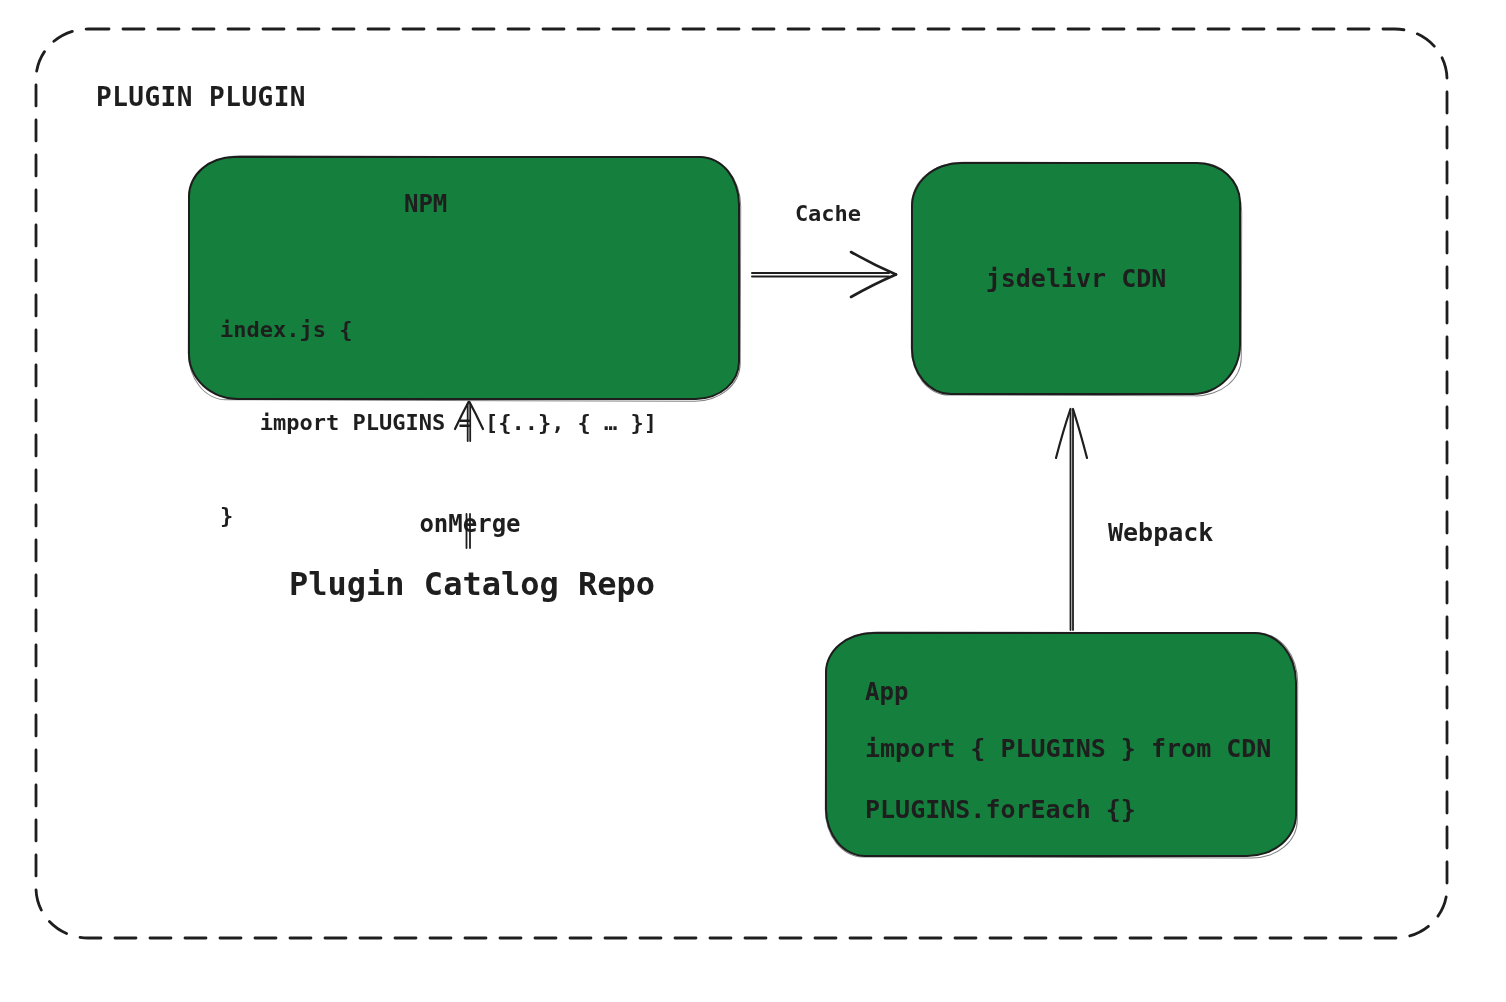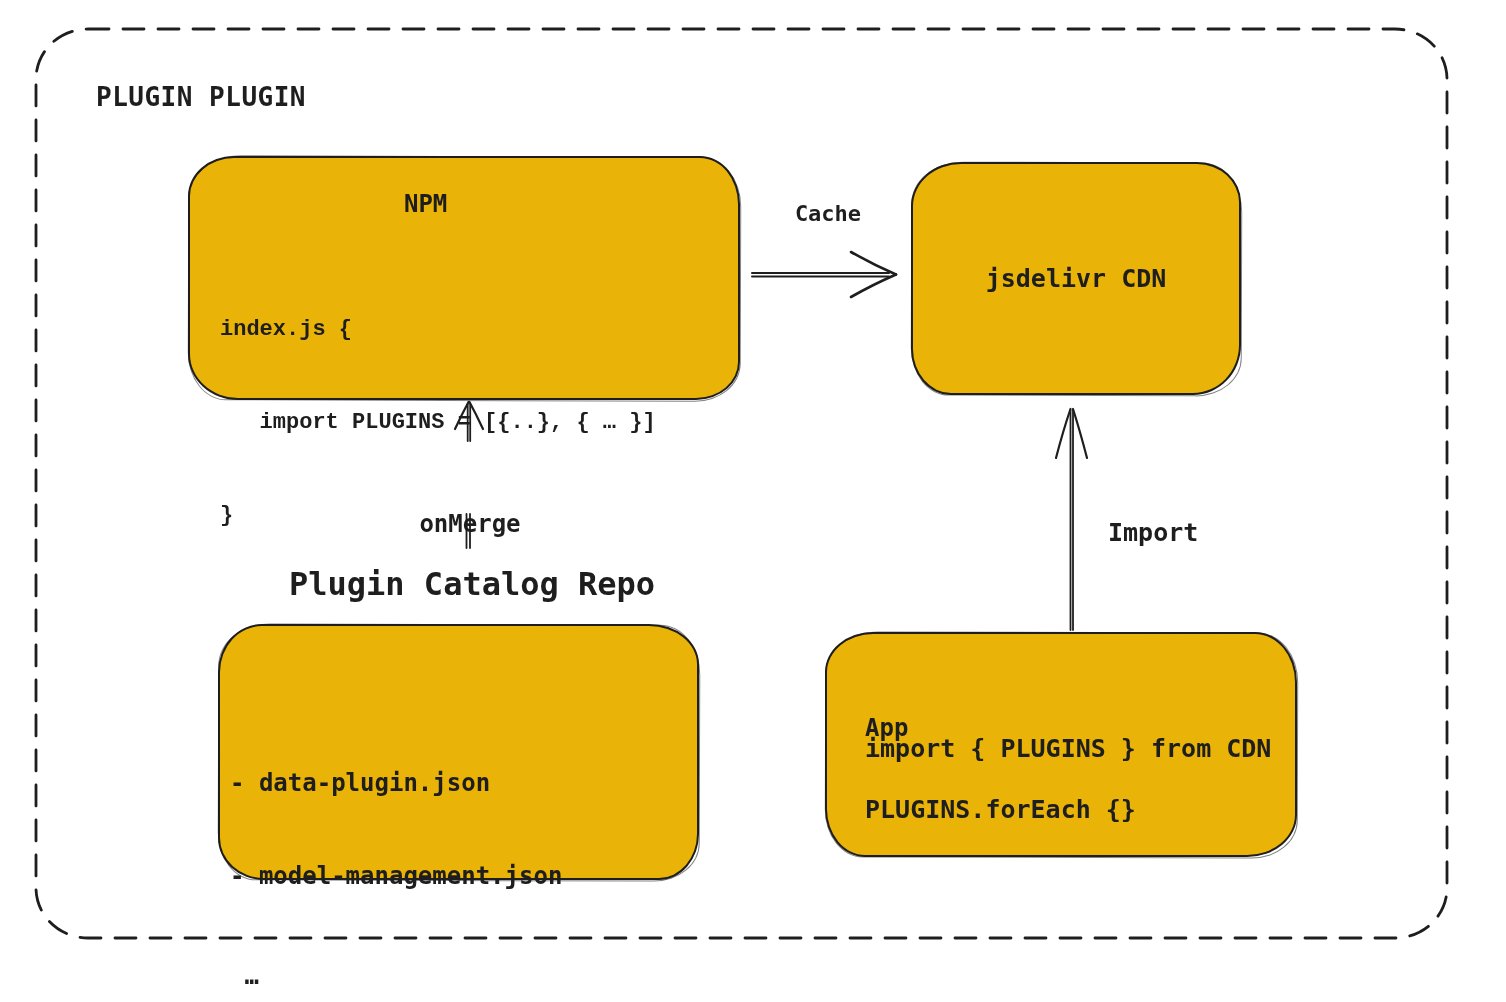--- a/index.html
+++ b/index.html
@@ -20,21 +20,21 @@
   .diagram-title {
     position: absolute;
     left: 96px; top: 82px;
     font-size: 26px;
     letter-spacing: 0.5px;
     white-space: pre;
   }
 
   .node {
     position: absolute;
-    background: #eab308;
+    background: #15803d;
     border: 2.3px solid #1e1e1e;
   }
   .node::before {
     content: "";
     position: absolute;
     inset: -2.5px;
     border: 1.2px solid rgba(30,30,30,0.55);
     border-radius: 52px 40px 46px 38px / 42px 50px 38px 48px;
     transform: rotate(0.18deg);
     pointer-events: none;
@@ -44,21 +44,21 @@
   .npm-node {
     left: 188px; top: 156px; width: 552px; height: 244px;
     border-radius: 46px 40px 44px 50px / 40px 48px 38px 46px;
   }
   .npm-title {
     position: absolute; left: 0; top: 32px; width: 86%;
     text-align: center; font-size: 24px;
   }
   .npm-code {
     position: absolute; left: 30px; top: 94px;
-    font-size: 22px; line-height: 31px; white-space: pre; font-family: Liberation Mono, monospace;
+    font-size: 22px; line-height: 31px; white-space: pre;
   }
 
   
   .cdn-node {
     left: 911px; top: 162px; width: 330px; height: 233px;
     border-radius: 50px 44px 48px 40px / 44px 40px 50px 46px;
     display: flex; align-items: center; justify-content: center;
   }
   .cdn-label { font-size: 25px; }
 
@@ -75,21 +75,21 @@
     position: absolute; left: 10px; top: 80px;
     font-size: 24px; line-height: 31px; white-space: pre;
   }
   .repo-files .ellipsis-line { margin-top: 7px; }
 
   
   .app-node {
     left: 825px; top: 632px; width: 472px; height: 225px;
     border-radius: 48px 42px 50px 40px / 40px 50px 42px 48px;
   }
-  .app-title { position: absolute; left: 38px; top: 44px; font-size: 24px; white-space: pre; margin-top: 36px; }
+  .app-title { position: absolute; left: 38px; top: 44px; font-size: 24px; white-space: pre; }
   .app-line1 { position: absolute; left: 38px; top: 100px; font-size: 25px; white-space: pre; }
   .app-line2 { position: absolute; left: 38px; top: 161px; font-size: 25px; white-space: pre; }
 
   
   .cache-label {
     position: absolute; left: 748px; top: 201px; width: 160px;
     text-align: center; font-size: 22px; white-space: pre;
   }
   .build-label {
     position: absolute; left: 346px; top: 447px; width: 248px;
@@ -141,35 +141,28 @@
   </svg>
   <div class="build-label">
     <div>onMerge</div>
   </div>
   <svg style="left:462px; top:511px;" width="12" height="40" viewBox="0 0 12 40">
     <path d="M4.5 3 V37" stroke="#1e1e1e" stroke-width="1.8" fill="none" stroke-linecap="round"></path>
     <path d="M8 3 V37" stroke="#1e1e1e" stroke-width="1.8" fill="none" stroke-linecap="round"></path>
   </svg>
 
   <div class="repo-title">Plugin Catalog Repo</div>
-  <div class="node repo-node">
-    <div class="repo-files">
-      <div>- data-plugin.json</div>
-      <div>- model-management.json</div>
-      <div class="ellipsis-line"> …</div>
-    </div>
-  </div>
 
   <div class="node app-node">
     <div class="app-title">App</div>
     <div class="app-line1">import { PLUGINS } from CDN</div>
     <div class="app-line2">PLUGINS.forEach {}</div>
   </div>
 
   <svg style="left:1049px; top:402px;" width="46" height="230" viewBox="0 0 46 230">
     <path d="M21.5 228 V8" stroke="#1e1e1e" stroke-width="1.8" fill="none" stroke-linecap="round"></path>
     <path d="M24 228 V8" stroke="#1e1e1e" stroke-width="1.8" fill="none" stroke-linecap="round"></path>
     <path d="M7 56 Q14 29 21.5 7" stroke="#1e1e1e" stroke-width="2.2" fill="none" stroke-linecap="round"></path>
     <path d="M38 56 Q31 29 24 7" stroke="#1e1e1e" stroke-width="2.2" fill="none" stroke-linecap="round"></path>
   </svg>
-  <div class="import-label">Import</div>
+  <div class="import-label">Webpack</div>
 
 </div>
 
 </body></html>

